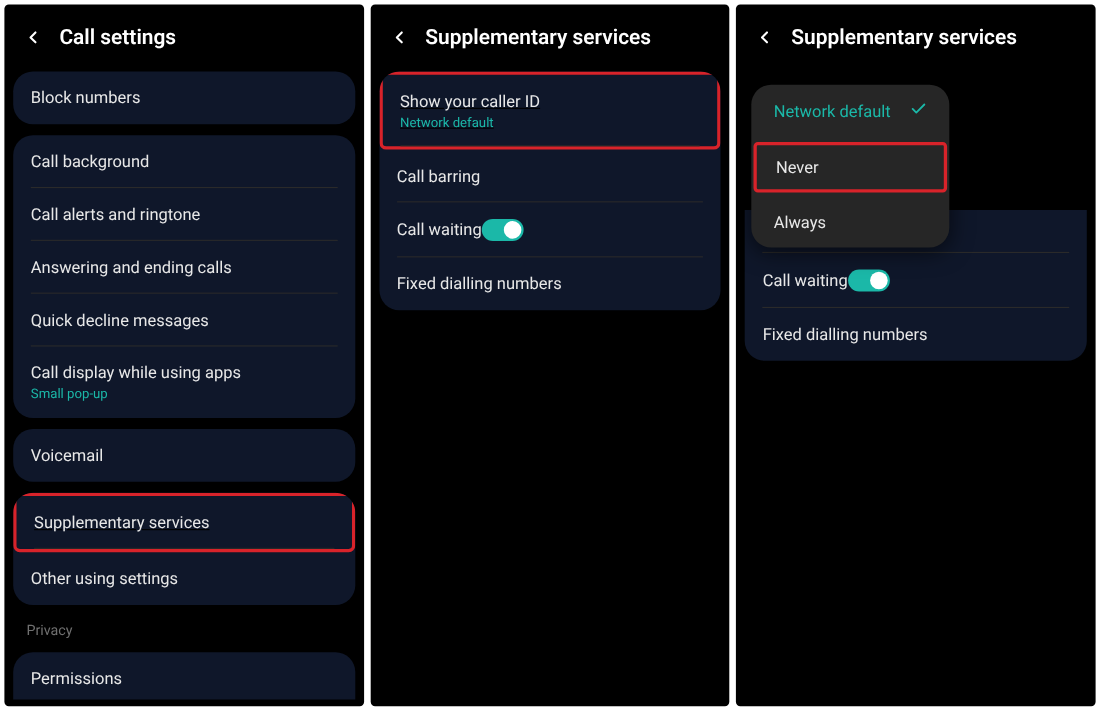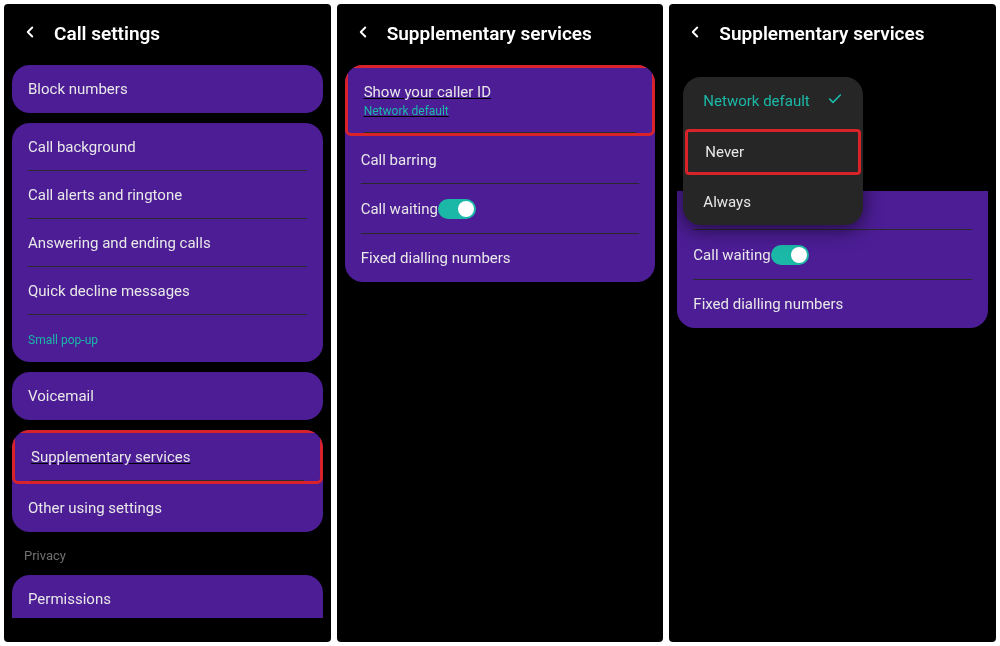--- a/index.html
+++ b/index.html
@@ -14,39 +14,39 @@
     }
     .phone {
       flex: 1;
       background: #000;
       border-radius: 4px;
       overflow: hidden;
       position: relative;
     }
     .header {
       display: flex;
-      align-items: flex-start;
+      align-items: center;
       padding: 18px 16px 12px 16px;
       gap: 14px;
     }
     .back-icon {
       width: 20px;
       height: 20px;
       display: flex;
       align-items: center;
       justify-content: center;
     }
     .back-icon svg { display: block; }
     .header-title {
       color: #fff;
       font-size: 19px;
       font-weight: 600;
     }
     .group {
-      background: #4c1d95;
+      background: #0f172a;
       border-radius: 18px;
       margin: 8px 8px 10px 8px;
       overflow: hidden;
     }
     .item {
       padding: 15px 16px;
       position: relative;
     }
     .item.with-divider::after {
       content: "";
@@ -154,20 +154,21 @@
     <div class="item with-divider">
       <div class="item-label">Call alerts and ringtone</div>
     </div>
     <div class="item with-divider">
       <div class="item-label">Answering and ending calls</div>
     </div>
     <div class="item with-divider">
       <div class="item-label">Quick decline messages</div>
     </div>
     <div class="item">
+      <div class="item-label">Call display while using apps</div>
       <div class="item-sub">Small pop-up</div>
     </div>
   </div>
 
   <div class="group">
     <div class="item">
       <div class="item-label">Voicemail</div>
     </div>
   </div>
 

